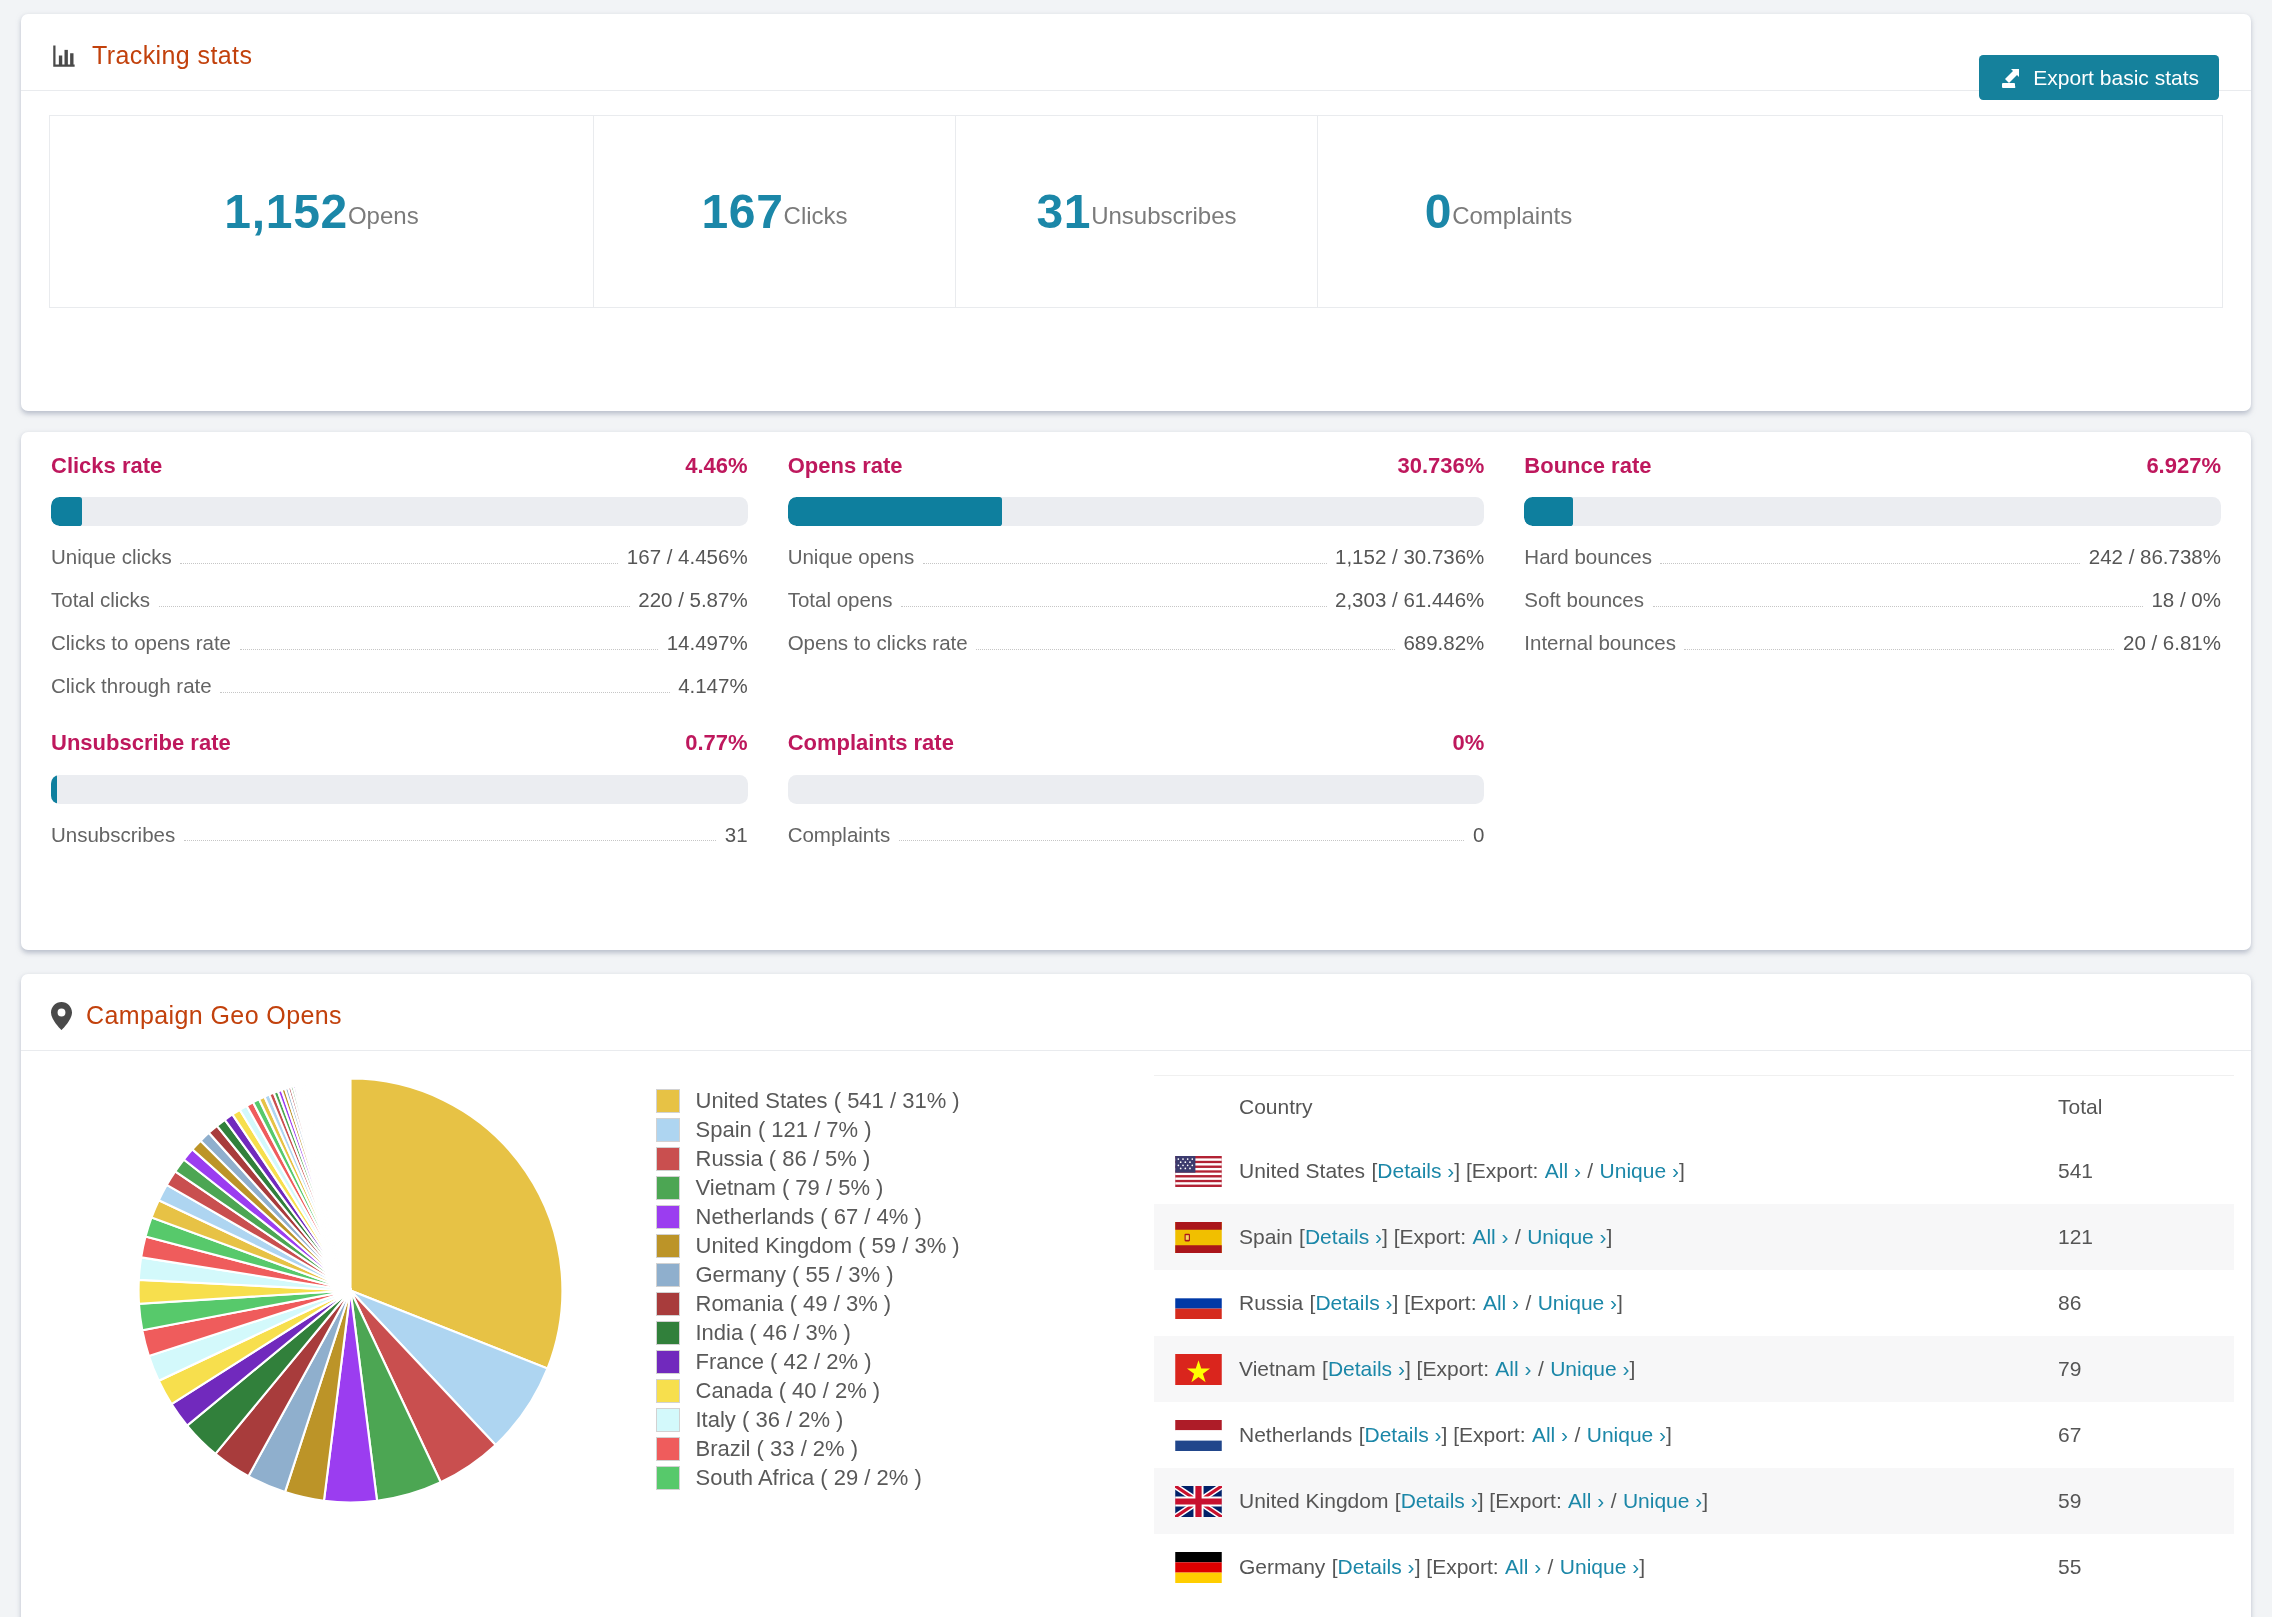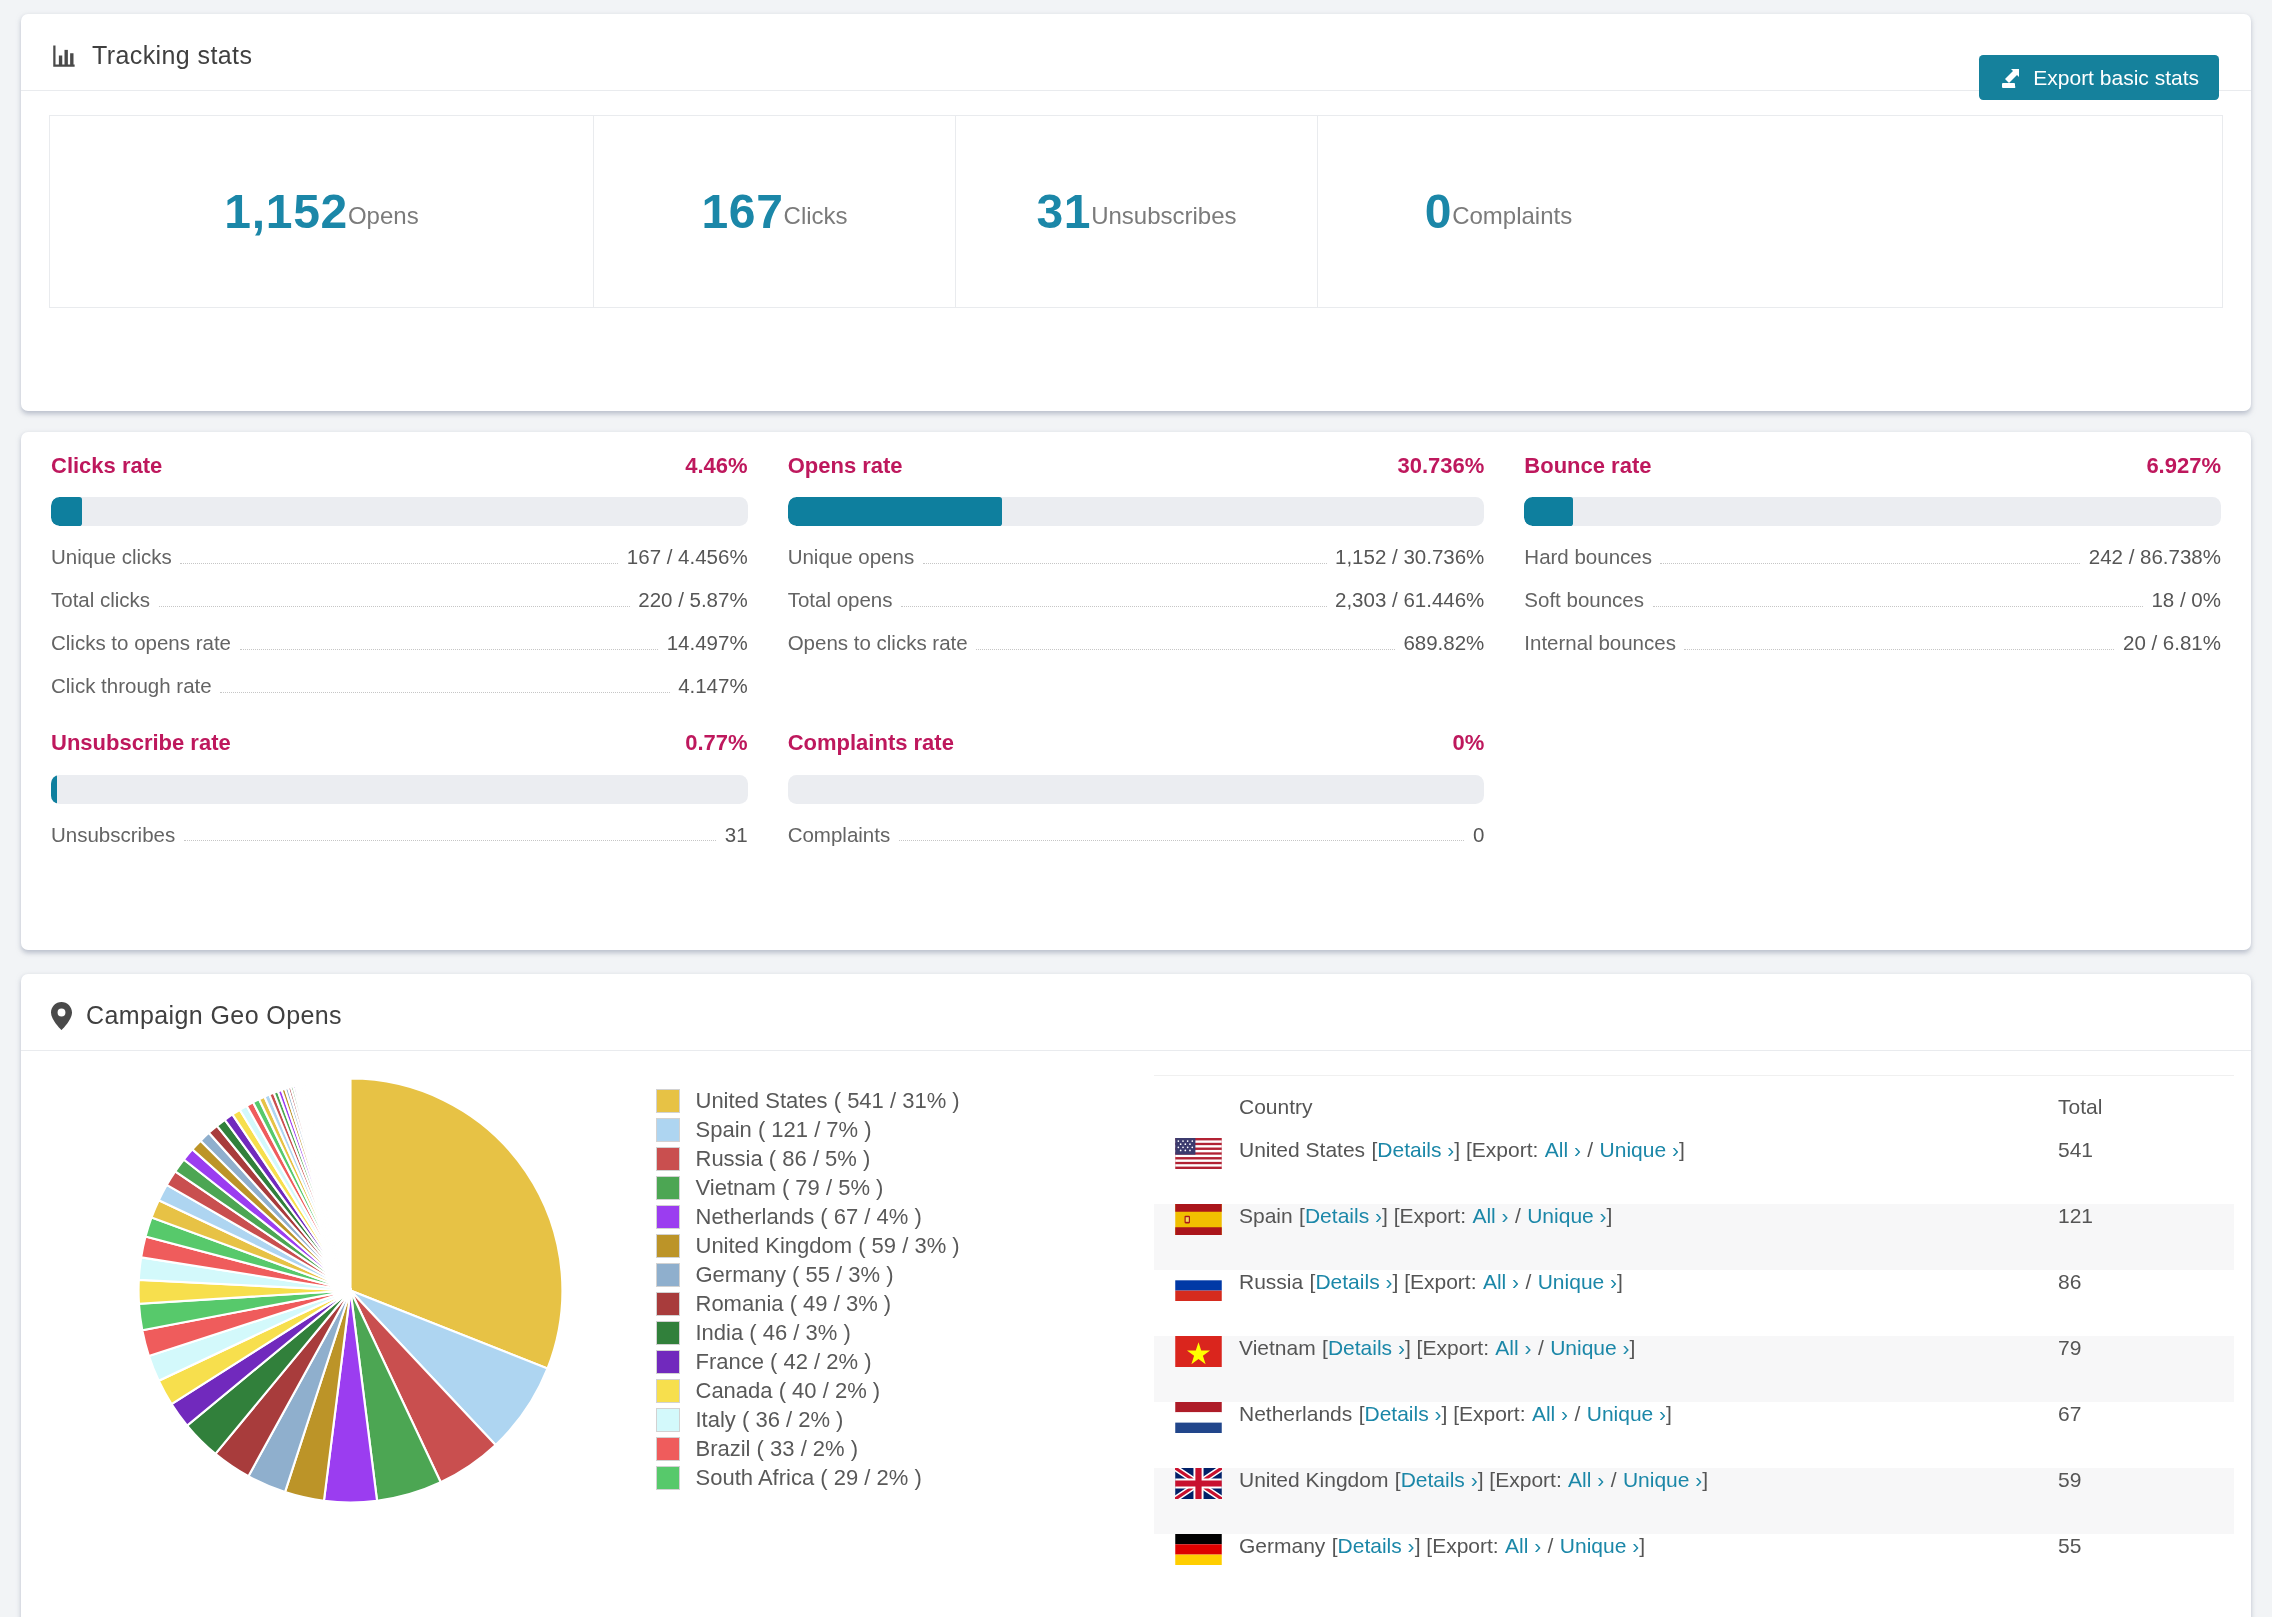--- a/index.html
+++ b/index.html
@@ -6,21 +6,21 @@
   html,body { background:#eef0f3; }
   body { font-family:"Liberation Sans", sans-serif; }
   #stage { position:relative; width:2273px; height:1618px; background:#f2f4f6; overflow:hidden; }
 
   .card { position:absolute; left:21px; width:2230px; background:#fff; border-radius:7px;
           box-shadow:0 2.1px 5px rgba(140,150,170,.55); }
 
   
   #card-tracking { top:14px; height:397px; }
   .card-header { display:flex; align-items:center; padding:27px 32px 20px 30px; border-bottom:1.4px solid #e9ebee; position:relative; }
-  .card-title { font-size:25px; color:#404040; font-weight:500; letter-spacing:0.4px; display:flex; align-items:center; gap:14px; }
+  .card-title { font-size:25px; color:#c2410c; font-weight:500; letter-spacing:0.4px; display:flex; align-items:center; gap:14px; }
   .hicon { width:27px; height:27px; flex:0 0 auto; }
   .export-btn { position:absolute; right:32px; top:41px; height:45px; background:#15819c; color:#fff;
                 border:none; border-radius:4.2px; font-size:21px; font-family:inherit; padding:0 20px;
                 display:flex; align-items:center; gap:10px; cursor:pointer; }
   .stats-box { margin:24px 28px 0 28px; border:1.4px solid #e9ebee; display:flex; height:193px; }
   .stat-cell { display:flex; flex-direction:row; align-items:center; justify-content:center; border-left:1.4px solid #e9ebee; }
   .stat-cell:first-child { border-left:none; }
   .stat-cell.w-lg { flex:0 0 25%; } .stat-cell.w-sm { flex:0 0 16.666%; }
   .stat-value { font-size:48px; font-weight:700; color:#1b87a8; letter-spacing:0.7px; }
   .stat-label { font-size:24px; color:#7b7b7b; margin-top:8.5px; }
@@ -42,21 +42,21 @@
   #geo-content { position:relative; height:539px; }
   #pie-svg { position:absolute; left:114px; top:24px; }
   #legend { position:absolute; left:635px; top:35px; width:501px; }
   .legend-item { display:flex; align-items:center; height:29px; font-size:22px; color:#595959; }
   .swatch { width:24px; height:24px; border:1.4px solid #d2d2d2; margin-right:15.5px; flex:0 0 auto; }
 
   #geo-table { position:absolute; left:1133px; top:24px; width:1080px; border-top:1.4px solid #f0f0f0; }
   .t-head { display:flex; align-items:center; height:62px; font-size:21px; color:#555; }
   .t-head .c1 { padding-left:85px; flex:1; }
   .t-head .c2 { flex:0 0 176px; }
-  .t-row { display:flex; height:66px; font-size:21px; color:#555; }
+  .t-row { display:flex; align-items:center; height:66px; font-size:21px; color:#555; }
   .t-row:nth-child(even) { background:#f7f7f8; }
   .t-row .flag { width:47px; height:31px; margin-left:21px; flex:0 0 auto; display:block; }
   .t-row .cname { flex:1; padding-left:17px; white-space:nowrap; overflow:hidden; }
   .t-row .total { flex:0 0 176px; }
   .cname a { color:#1b87a8; text-decoration:none; }
   .cname .mr { margin-right:6.4px; }
   .pin { width:21px; height:28px; }
 </style>
 </head>
 <body>

